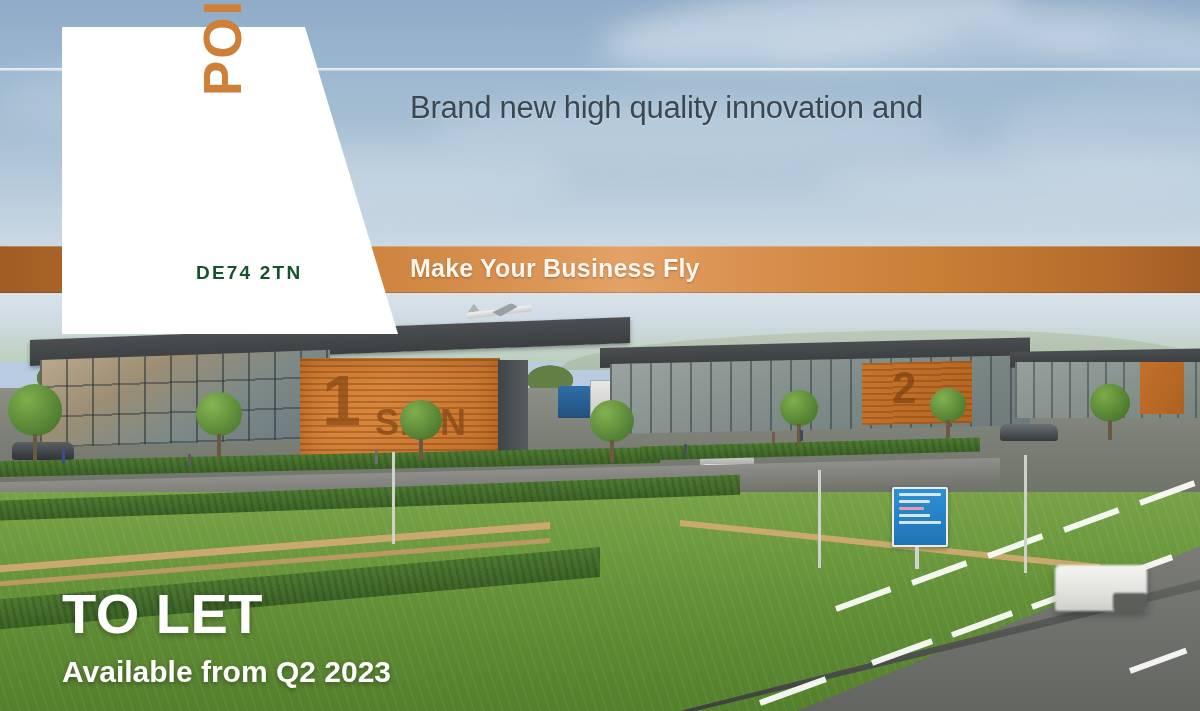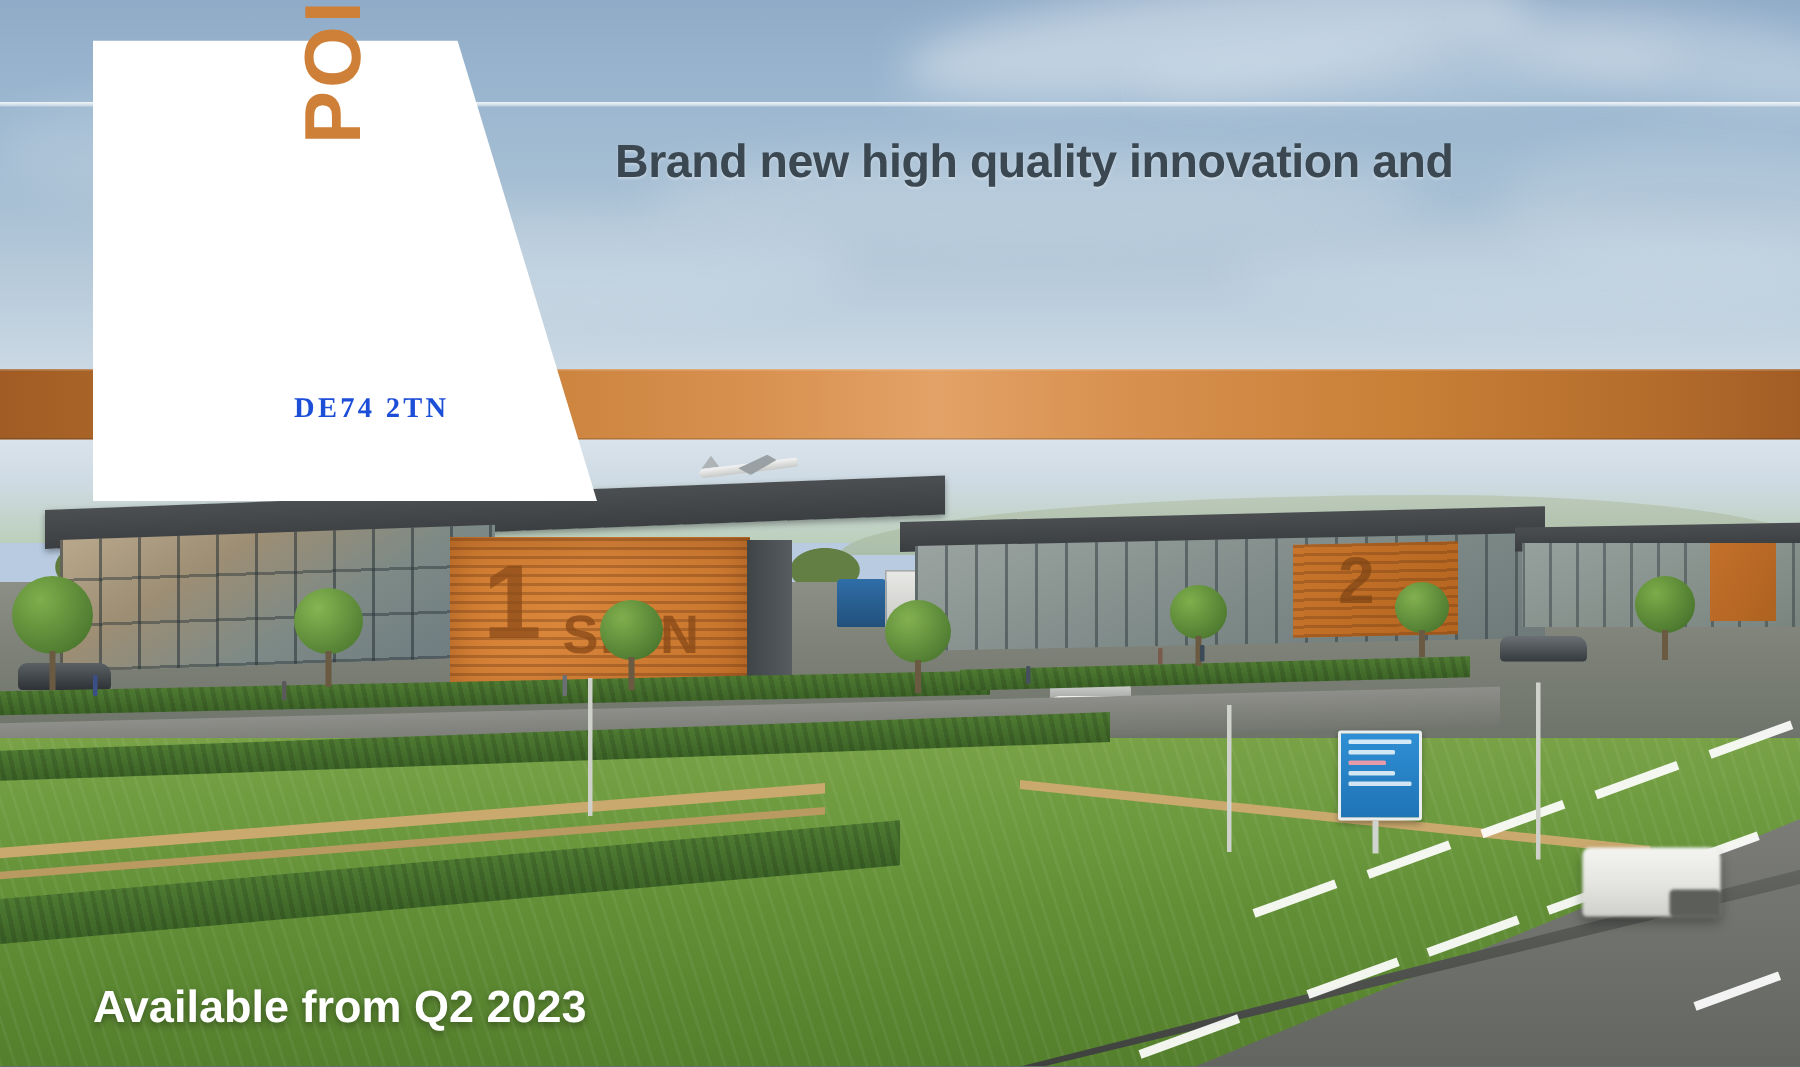--- a/index.html
+++ b/index.html
@@ -309,29 +309,29 @@
     font-family:"Liberation Sans", sans-serif;
     white-space:nowrap;
   }
   .logo-sub .bar {
     display:inline-block; width:2px; height:17px; background:#6d7d8c;
     vertical-align:-2px; margin-right:4px;
   }
   .logo-post {
     position:absolute; left:196px; top:262px;
     font-size:19px; font-weight:700; letter-spacing:2.2px;
-    color:#1d4ed8;
-    font-family:Liberation Serif, serif;
+    color:#14532d;
+    font-family:Liberation Sans, sans-serif;
     white-space:nowrap;
   }
 
   
   .headline {
     position:absolute; left:410px; top:88px; width:700px;
-    font-size:31px; font-weight:700; line-height:1.30;
+    font-size:31px; font-weight:400; line-height:1.30;
     color:#3b4852;
     font-family:"Liberation Sans", sans-serif;
     letter-spacing:-.3px;
     text-shadow:0 1px 2px rgba(255,255,255,.35);
   }
   .headline span { display:block; }
 
   
   .to-let {
     position:absolute; left:62px; top:586px;
@@ -475,25 +475,27 @@
   <div class="lamp" style="left:818px;top:470px;height:98px;"></div>
   <div class="lamp" style="left:392px;top:452px;height:92px;"></div>
 
   <div class="plane">
     <div class="tail"></div>
     <div class="body"></div>
     <div class="wing"></div>
   </div>
 
   <div class="orange-band"></div>
+  <div class="orange-tagline">Make Your Business Fly</div>
 
   <div class="logo-panel shape"></div>
 
   <div class="logo-point">POINT</div>
   <div class="logo-post">DE74 2TN</div>
 
   <div class="headline">
     <span>Brand new high quality innovation and</span>
   </div>
 
+  <div class="to-let">TO LET</div>
   <div class="avail">Available from Q2 2023</div>
 
 </div>
 
 </body></html>

